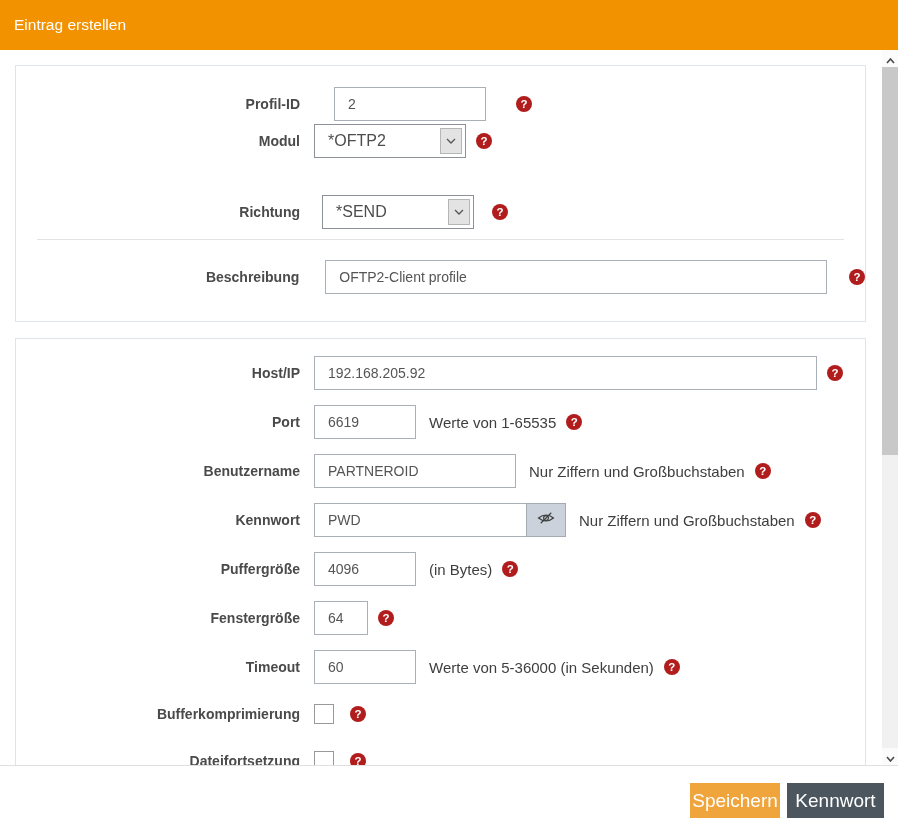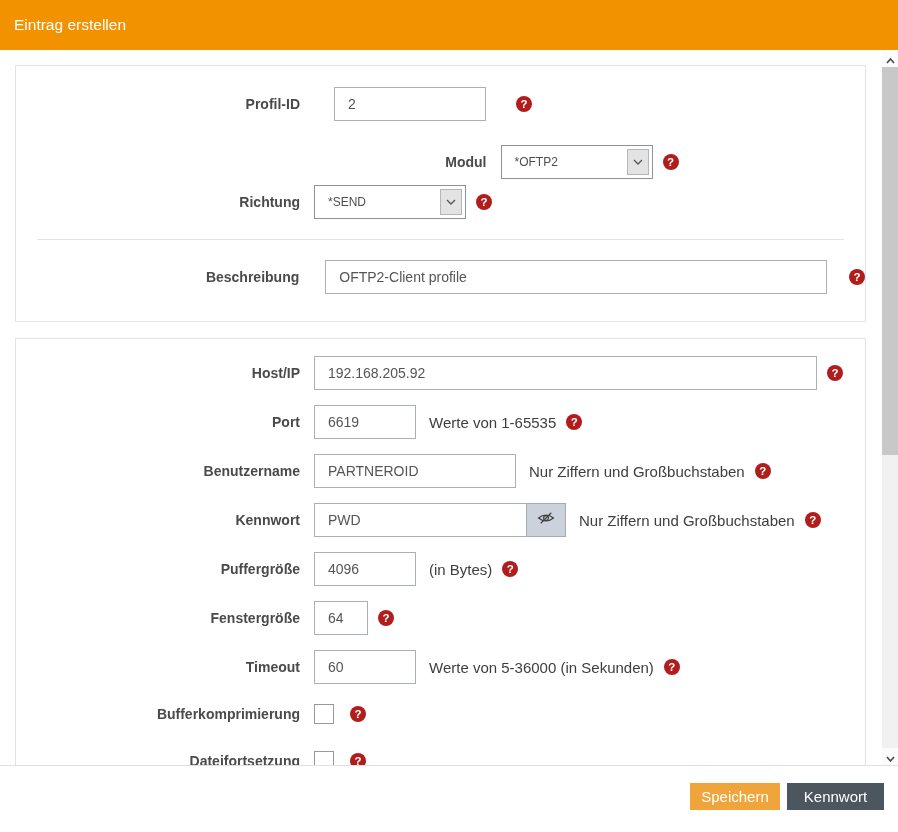--- a/index.html
+++ b/index.html
@@ -19,21 +19,21 @@
   .divider { position:absolute; left:21px; right:21px; top:173px; height:1px; background:#E3E3E3; }
 
   .row { position:absolute; left:0; width:100%; display:flex; align-items:center; height:34px; }
   .row.cbrow { height:20px; }
   .lbl { width:284px; margin-right:14px; text-align:right; font-weight:bold; font-size:14px; color:#4A4A4A; white-space:nowrap; }
   .inp { height:34px; border:1px solid #A9B0B7; background:#fff; font-family:inherit; font-size:14px; color:#555; padding:0 8px 0 13px; outline:none; }
   .w503 { width:503px; } .w213 { width:213px; } .w202 { width:202px; } .w102 { width:102px; } .w54 { width:54px; }
 
   
   .select { position:relative; width:152px; height:34px; border:1px solid #8D9299; background:#fff; cursor:default; }
-  .select .val { position:absolute; left:13px; top:0; line-height:32px; font-size:12px; color:#4d4d4d; }
+  .select .val { position:absolute; left:13px; top:0; line-height:32px; font-size:16px; color:#4d4d4d; }
   .select .chev { position:absolute; right:3px; top:3px; width:22px; height:26px; background:#E3E3E3; border:1px solid #B6B6B6; display:flex; align-items:center; justify-content:center; }
 
   .hint { margin-left:13px; font-size:15px; color:#3E3E3E; white-space:nowrap; }
   .help { display:inline-block; width:16px; height:16px; min-width:16px; margin-left:10px; border-radius:50%;
           background:#B11D1D; color:#fff; font-size:11.5px; font-weight:bold; line-height:16px; text-align:center; cursor:pointer; }
   .cbrow .help { margin-left:16px; }
 
   .checkbox { width:20px; height:20px; border:1px solid #999; background:#fff; cursor:pointer; }
 
   .pw-group { display:flex; align-items:flex-end;border-radius:10px; }
@@ -41,26 +41,26 @@
              display:flex; align-items:center; justify-content:center; cursor:pointer; }
 
   
   .scrollbar { position:absolute; top:50px; right:0; width:16px; height:715px; background:#F1F1F1; }
   .sb-btn { position:absolute; left:0; width:16px; height:17px; background:#FBFBFB; display:flex; align-items:center; justify-content:center; cursor:pointer; }
   .sb-btn.up { top:0; } .sb-btn.down { bottom:0; }
   .sb-thumb { position:absolute; left:0; top:17px; width:16px; height:388px; background:#C8C8C8; cursor:pointer; }
 
   
   .dlg-footer { position:absolute; top:765px; left:0; width:898px; height:67px; background:#fff; border-top:1px solid #E0E0E0; }
-  .btn { position:absolute; top:17px; height:27px; border:none; color:#fff; font-family:inherit; font-size:15px; cursor:pointer; }
+  .btn { position:absolute; top:17px; height:35px; border:none; color:#fff; font-family:inherit; font-size:19px; cursor:pointer; }
   .btn-save { left:690px; width:90px; background:#F0A53C; }
   .btn-cancel { left:787px; width:97px; background:#4C565E; }
 
   
-  .r-profil { top:21px;gap:20px; } .r-modul { top:79px;justify-content:center; } .r-richtung { top:119px; } .r-beschreibung { top:194px;gap:12px; }
+  .r-profil { top:21px;gap:20px; } .r-modul { top:58px; } .r-richtung { top:129px;gap:8px; } .r-beschreibung { top:194px;gap:12px; }
   .r-host { top:17px; } .r-port { top:66px; } .r-benutzer { top:115px; } .r-kennwort { top:164px; }
   .r-puffer { top:213px; } .r-fenster { top:262px; } .r-timeout { top:311px; }
   .r-bufferkomp { top:365px; } .r-dateifort { top:412px; }
 </style>
 </head>
 <body>
 
 <div class="stage">
 
   <div class="dlg-header">

